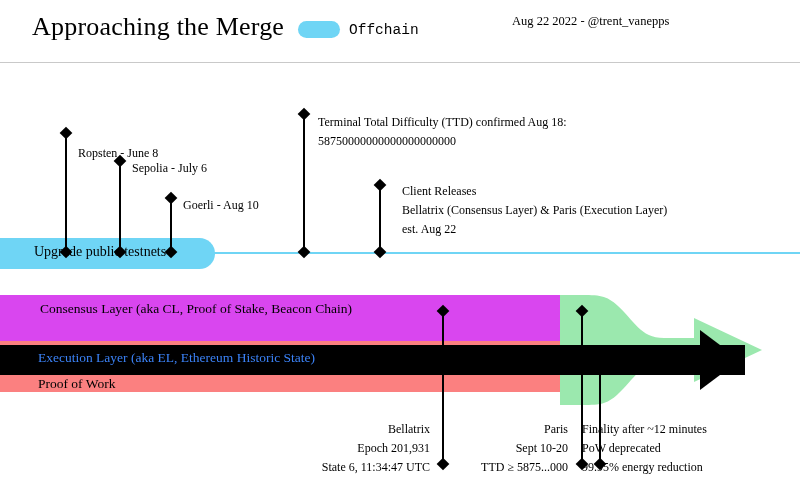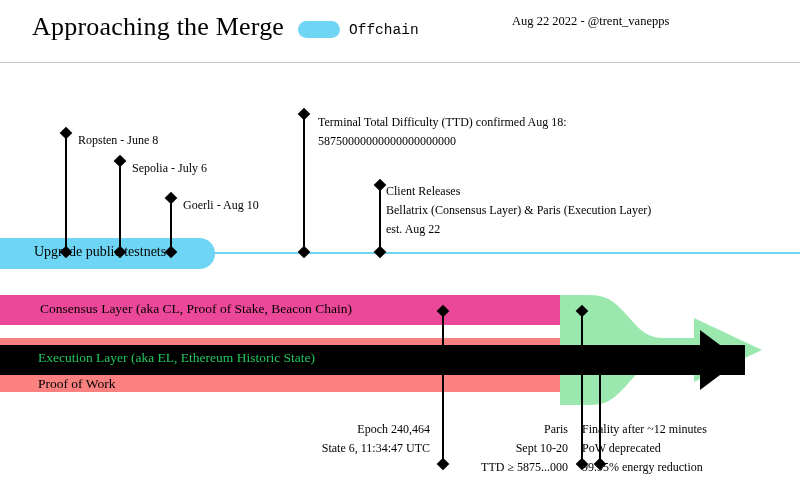--- a/index.html
+++ b/index.html
@@ -30,27 +30,27 @@
   .evt-text{position:absolute;font-size:12px;line-height:19px;white-space:nowrap;font-family:Liberation Serif, serif;}
   .evt-text.right{text-align:right;}
 
   
   #blue-line{position:absolute;left:200px;top:252px;width:600px;height:2px;background:#6FD5F5;}
   #blue-pill{position:absolute;left:0px;top:238px;width:215px;height:31px;
              background:#6FD5F5;border-radius:0 16px 16px 0;}
   #blue-pill span{position:absolute;left:34px;top:6px;font-size:14px;white-space:nowrap;}
 
   
-  #cl-bar{position:absolute;left:0px;top:295px;width:580px;height:30px;background:#ec4899;}
+  #cl-bar{position:absolute;left:0px;top:295px;width:580px;height:46px;background:#d946ef;}
   #cl-bar span{position:absolute;left:40px;top:6px;font-size:13.5px;white-space:nowrap;}
   #pow-bar{position:absolute;left:0px;top:338px;width:578px;height:54px;background:#FB8080;}
   #pow-bar span{position:absolute;left:38px;top:38px;font-size:13.5px;white-space:nowrap;}
   #merge-svg{position:absolute;left:0;top:280px;width:800px;height:125px;}
   #el-bar{position:absolute;left:0px;top:345px;width:745px;height:30px;background:#000;}
-  #el-bar span{position:absolute;left:38px;top:5px;font-size:13.5px;color:#22c55e;white-space:nowrap;}
+  #el-bar span{position:absolute;left:38px;top:5px;font-size:13.5px;color:#3b82f6;white-space:nowrap;}
   #el-head{position:absolute;left:700px;top:330px;width:0;height:0;
            border-top:30px solid transparent;border-bottom:30px solid transparent;
            border-left:40px solid #000;}
 </style>
 </head>
 <body>
 
 <div id="stage">
 
   <div id="header">
@@ -70,21 +70,21 @@
   <div id="hdr-rule"></div>
 
   <div id="blue-line"></div>
   <div id="blue-pill">
     <span>Upgrade public testnets</span>
   </div>
 
   <div class="stem" style="left:65px;top:133px;height:119px;"></div>
   <div class="dia" style="left:66px;top:133px;"></div>
   <div class="dia" style="left:66px;top:252px;"></div>
-  <div class="evt-text" style="left:78px;top:131px;">Ropsten - June 8</div>
+  <div class="evt-text" style="left:78px;top:144px;">Ropsten - June 8</div>
 
   <div class="stem" style="left:119px;top:161px;height:91px;"></div>
   <div class="dia" style="left:120px;top:161px;"></div>
   <div class="dia" style="left:120px;top:252px;"></div>
   <div class="evt-text" style="left:132px;top:159px;">Sepolia - July 6</div>
 
   <div class="stem" style="left:170px;top:198px;height:54px;"></div>
   <div class="dia" style="left:171px;top:198px;"></div>
   <div class="dia" style="left:171px;top:252px;"></div>
   <div class="evt-text" style="left:183px;top:196px;">Goerli - Aug 10</div>
@@ -93,21 +93,21 @@
   <div class="dia" style="left:304px;top:114px;"></div>
   <div class="dia" style="left:304px;top:252px;"></div>
   <div class="evt-text" style="left:318px;top:113px;">
     <div>Terminal Total Difficulty (TTD) confirmed Aug 18:</div>
     <div>58750000000000000000000</div>
   </div>
 
   <div class="stem" style="left:379px;top:185px;height:67px;"></div>
   <div class="dia" style="left:380px;top:185px;"></div>
   <div class="dia" style="left:380px;top:252px;"></div>
-  <div class="evt-text" style="left:386px;top:182px;">
+  <div class="evt-text" style="left:402px;top:182px;">
     <div>Client Releases</div>
     <div>Bellatrix (Consensus Layer) &amp; Paris (Execution Layer)</div>
     <div>est. Aug 22</div>
   </div>
 
   <div id="pow-bar">
     <span>Proof of Work</span>
   </div>
   <div id="cl-bar">
     <span>Consensus Layer (aka CL, Proof of Stake, Beacon Chain)</span>
@@ -121,21 +121,22 @@
 
   <div id="el-bar">
     <span>Execution Layer (aka EL, Ethereum Historic State)</span>
   </div>
   <div id="el-head"></div>
 
   <div class="stem" style="left:442px;top:311px;height:153px;"></div>
   <div class="dia" style="left:443px;top:311px;"></div>
   <div class="dia" style="left:443px;top:464px;"></div>
   <div class="evt-text right" style="left:285px;top:420px;width:145px;">
-    <div>Epoch 240,464</div>
+    <div>Bellatrix</div>
+    <div>Epoch 201,931</div>
     <div>State 6, 11:34:47 UTC</div>
   </div>
 
   <div class="stem" style="left:581px;top:311px;height:153px;"></div>
   <div class="dia" style="left:582px;top:311px;"></div>
   <div class="dia" style="left:582px;top:464px;"></div>
   <div class="evt-text right" style="left:443px;top:420px;width:125px;">
     <div>Paris</div>
     <div>Sept 10-20</div>
     <div>TTD ≥ 5875...000</div>

